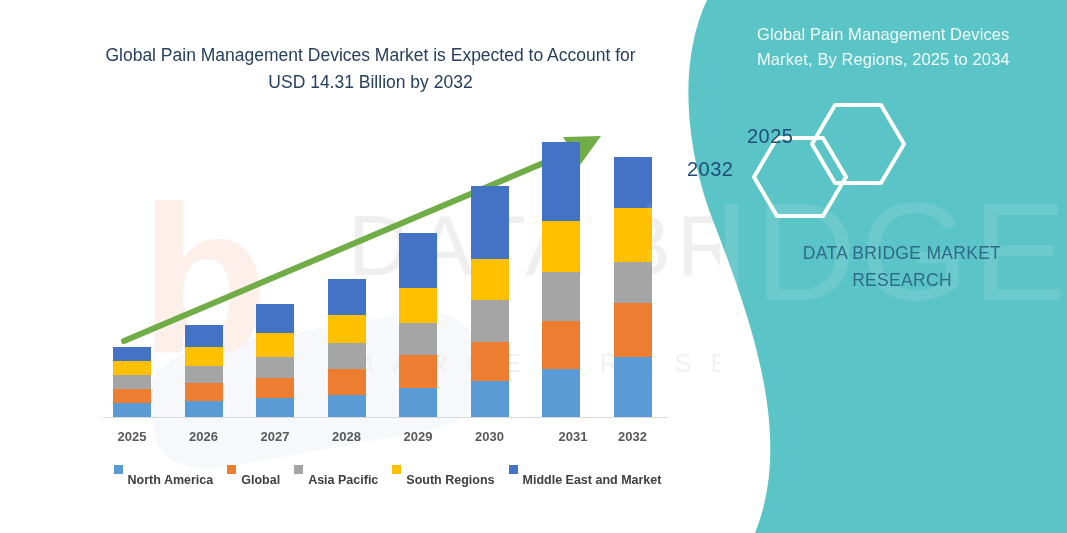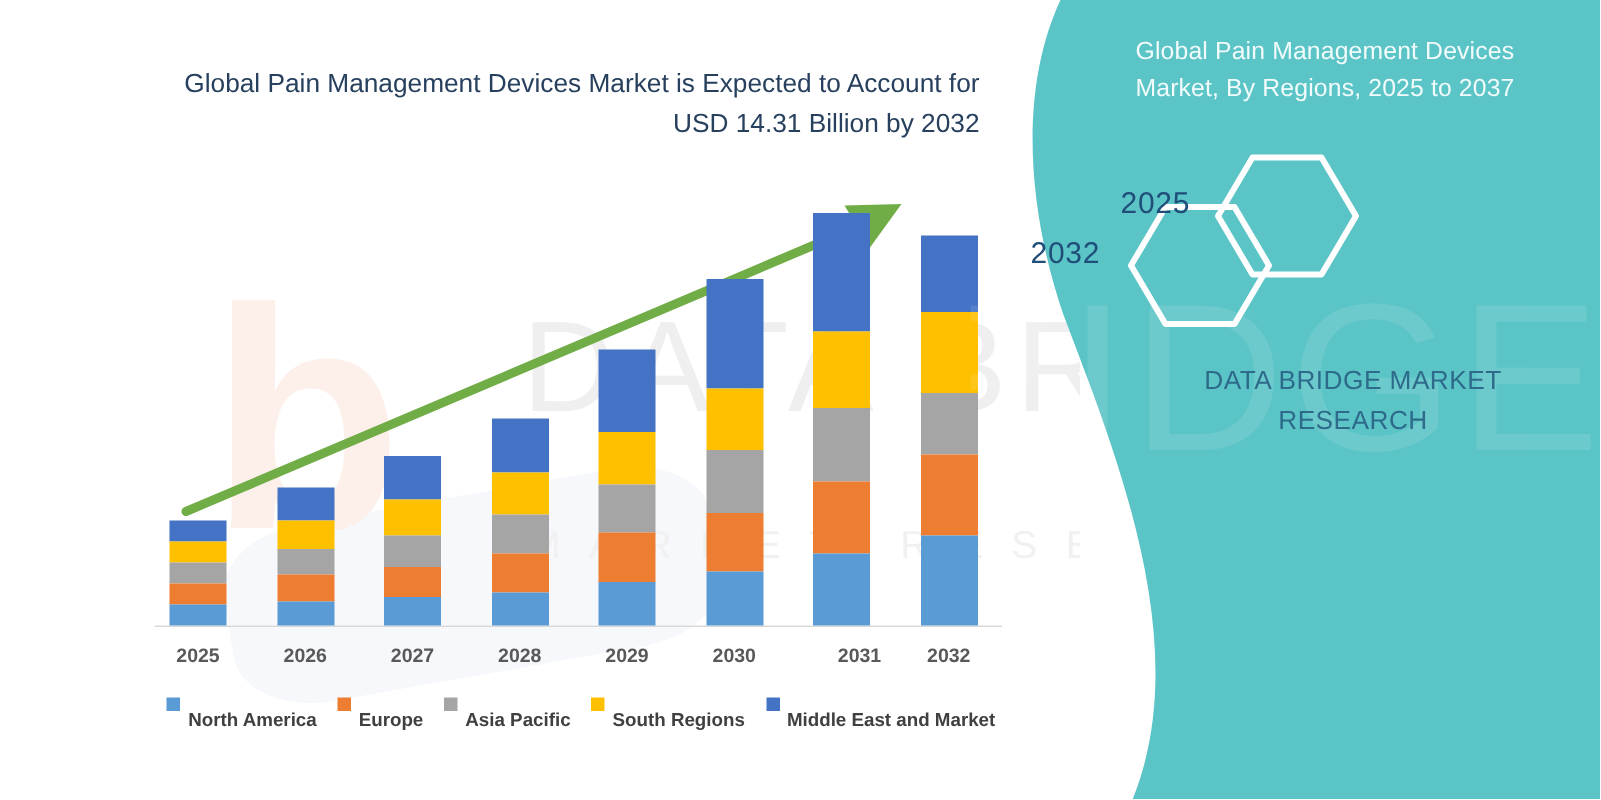--- a/index.html
+++ b/index.html
@@ -28,21 +28,21 @@
   .hex-label.y2032{left:40px;top:158px;}
   .hex-label.y2025{left:100px;top:125px;}
 
   .brand-line{
     position:absolute;left:110px;top:240px;width:290px;text-align:center;
     color:#2e6b8a;font-size:17.5px;line-height:27px;letter-spacing:.3px;
   }
 
   
   .headline{
-    position:absolute;left:88px;top:42px;width:565px;text-align:right;
+    position:absolute;left:88px;top:42px;width:565px;text-align:center;
     color:#27405e;font-size:17.5px;line-height:27px;font-weight:400;
   }
 
   .watermark{
     position:absolute;left:0;top:0;width:720px;height:533px;
     pointer-events:none;overflow:hidden;
   }
   .wm-big{
     position:absolute;left:348px;top:196px;
     font-size:86px;letter-spacing:6px;color:#efefef;font-weight:400;
@@ -186,21 +186,21 @@
         <div class="xlab" style="left: 499.5px;">2032</div>
       </div>
 
     <div class="legend" id="legend">
         <div class="leg-item">
           <span class="leg-sw" style="background: rgb(91, 155, 213);"></span>
           <span class="leg-tx">North America</span>
         </div>
         <div class="leg-item">
           <span class="leg-sw" style="background: rgb(237, 125, 49);"></span>
-          <span class="leg-tx">Europe</span>
+          <span class="leg-tx">Global</span>
         </div>
         <div class="leg-item">
           <span class="leg-sw" style="background: rgb(165, 165, 165);"></span>
           <span class="leg-tx">Asia Pacific</span>
         </div>
         <div class="leg-item">
           <span class="leg-sw" style="background: rgb(255, 192, 0);"></span>
           <span class="leg-tx">South Regions</span>
         </div>
         <div class="leg-item">
@@ -212,21 +212,21 @@
 
 
   <div class="teal-panel">
     <svg width="420" height="533">
       <path d="M 60 0 L 420 0 L 420 533 L 108 533
                C 150 430 96 300 62 210
                C 38 140 32 60 60 0 Z" fill="#5BC4C6"></path>
       <text x="-40" y="300" font-family="Liberation Sans, sans-serif" font-size="140" fill="#ffffff" opacity="0.10" letter-spacing="4">RIDGE</text>
     </svg>
 
-    <div class="panel-title">Global Pain Management Devices Market, By Regions, 2025 to 2037</div>
+    <div class="panel-title">Global Pain Management Devices Market, By Regions, 2025 to 2034</div>
 
     <div class="hexwrap">
       <svg width="300" height="130">
         <polygon points="88,10 134,10 157,49 134,88 88,88 65,49" fill="none" stroke="#ffffff" stroke-width="4" stroke-linejoin="round"></polygon>
         <polygon points="30,43 76,43 99,82 76,121 30,121 7,82" fill="none" stroke="#ffffff" stroke-width="4" stroke-linejoin="round"></polygon>
       </svg>
     </div>
     <div class="hex-label y2032">2032</div>
     <div class="hex-label y2025">2025</div>
 

